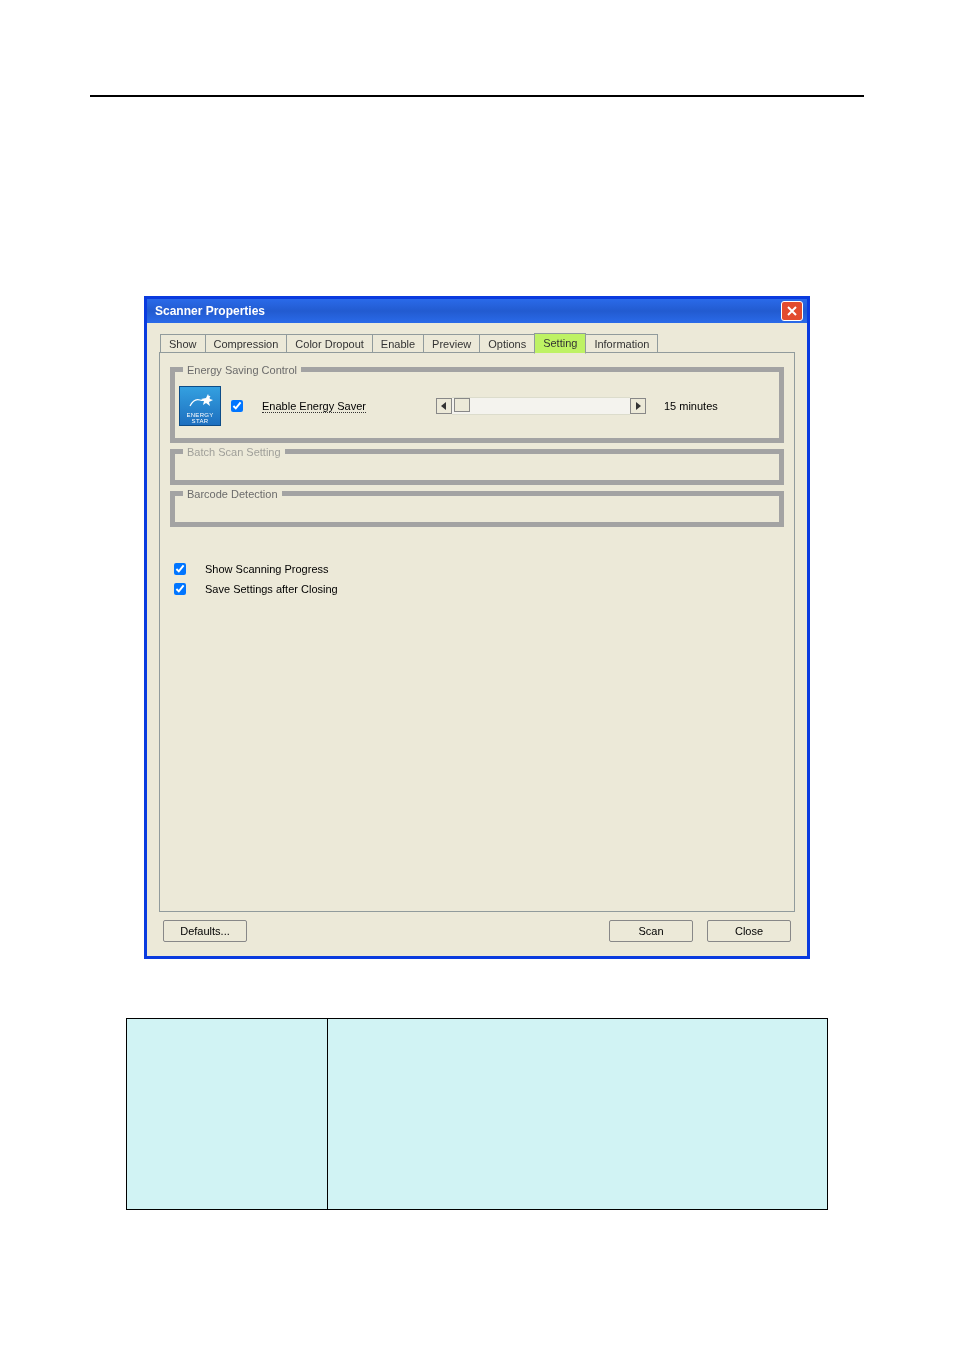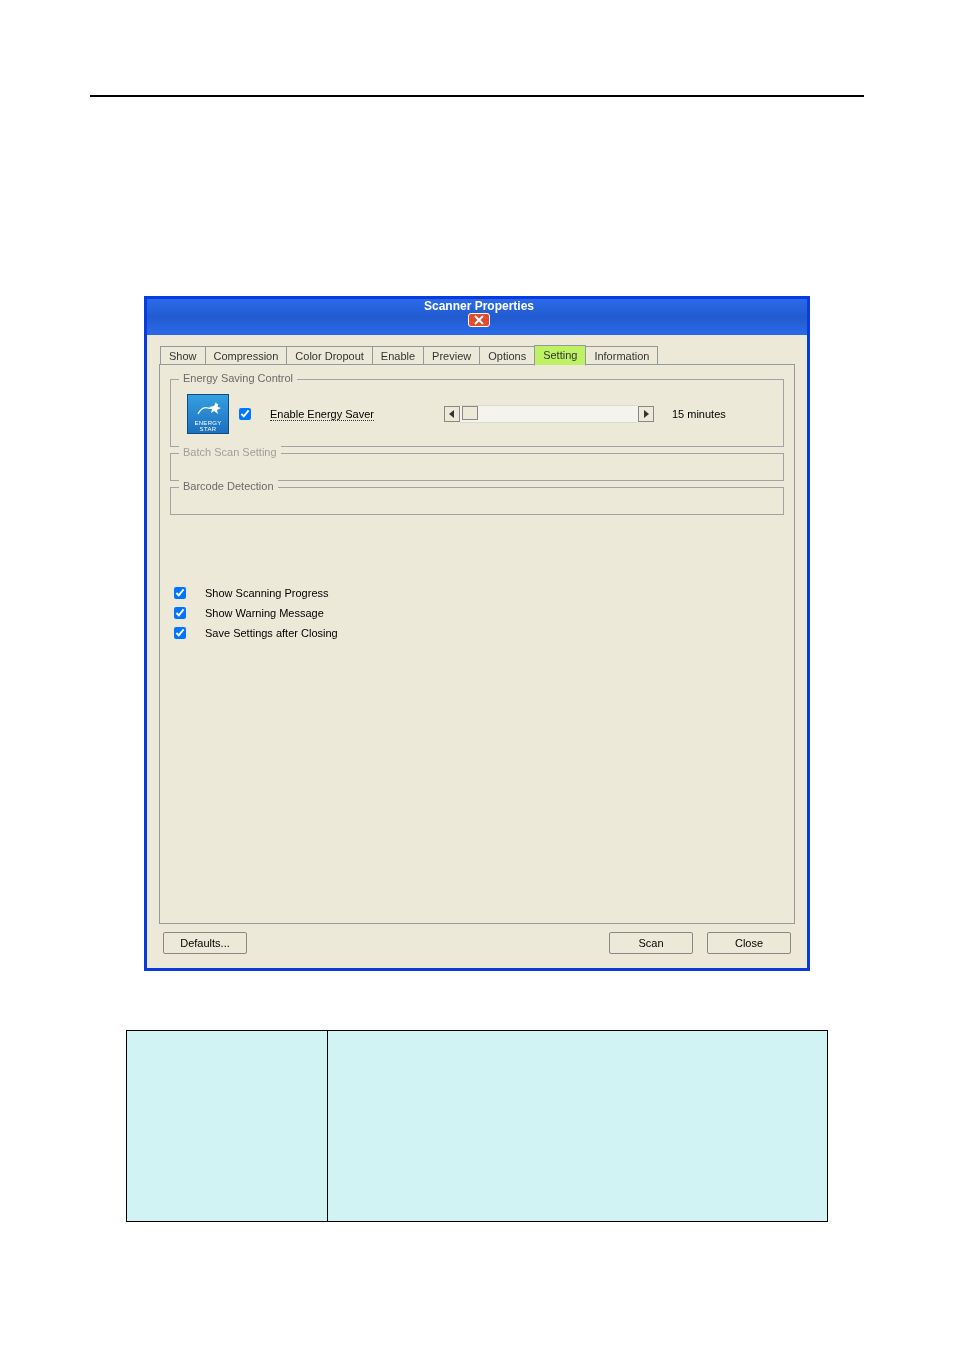--- a/index.html
+++ b/index.html
@@ -28,24 +28,23 @@
     background: #ece9d8;
     box-shadow: 0 0 0 1px #0a3bdf;
   }
   .titlebar {
     background: linear-gradient(to bottom, #2a6ae9 0%, #225bd0 50%, #2a6ae9 100%);
     color: #fff;
     height: 24px;
     display: flex;
     align-items: center;
     justify-content: space-between;
-    padding: 0 4px 12px 8px;
+    padding: 0 4px 0 8px;
     font-weight: bold;
     font-size: 12px;
-    flex-direction: column;
   }
   .close-x {
     width: 20px;
     height: 18px;
     background: #e24b2e;
     border: 1px solid #fff;
     border-radius: 3px;
     display: flex;
     align-items: center;
     justify-content: center;
@@ -80,24 +79,24 @@
   }
   .tab-panel {
     border: 1px solid #919b9c;
     background: #ece9d8;
     padding: 8px 10px 120px 10px;
     min-height: 430px;
     position: relative;
   }
   
   .group {
-    border: 1px solid #a3a3a3;
+    border: 5px solid #a3a3a3;
     margin: 6px 0 2px 0;
     position: relative;
-    padding: 14px 10px 12px 16px;
+    padding: 14px 10px 12px 4px;
   }
   .group-title {
     position: absolute;
     top: -8px;
     left: 8px;
     background: #ece9d8;
     padding: 0 4px;
     color: #6b6b6b;
   }
   .group.disabled .group-title,
@@ -178,21 +177,21 @@
   input[type=checkbox], input[type=radio] {
     width: 12px;
     height: 12px;
     margin: 0;
   }
   .radios {
     display: flex;
     gap: 200px;
   }
   .plain-checks {
-    margin-top: 72px;
+    margin-top: 36px;
     margin-left: 4px;
     font-family: "MS Sans Serif", Tahoma, Arial;
   }
   .plain-checks .chk-row { margin: 8px 0; }
   
   .dlg-buttons {
     display: flex;
     justify-content: space-between;
     margin-top: 8px;
     padding: 0 4px;
@@ -301,24 +300,20 @@
           <span class="group-title">Barcode Detection</span>
         </div>
 
         <div class="plain-checks">
           <div class="chk-row">
             <input type="checkbox" checked="" style="">
             <label>Show Scanning Progress</label>
           </div>
           <div class="chk-row">
             <input type="checkbox" checked="" style="">
-            <label>Show Warning Message</label>
-          </div>
-          <div class="chk-row">
-            <input type="checkbox" checked="" style="">
             <label>Save Settings after Closing</label>
           </div>
         </div>
       </div>
 
       <div class="dlg-buttons">
         <button class="btn">
             <span>Defaults...</span>
           </button>
         <div class="btn-group-right">

